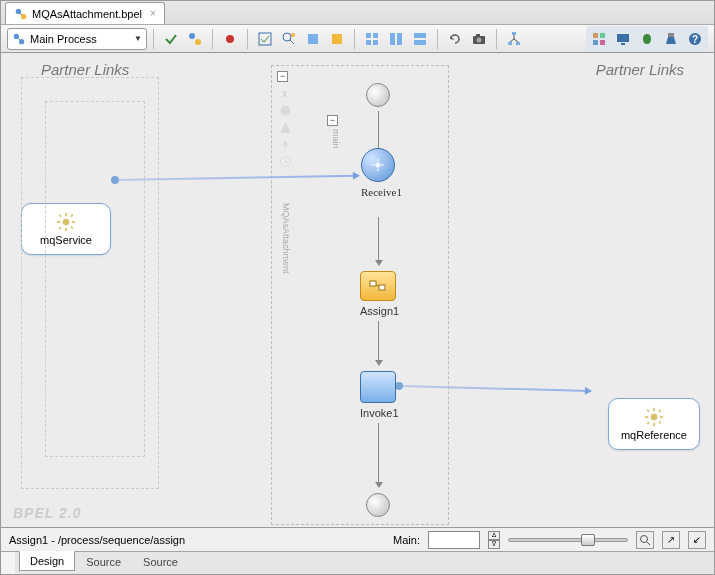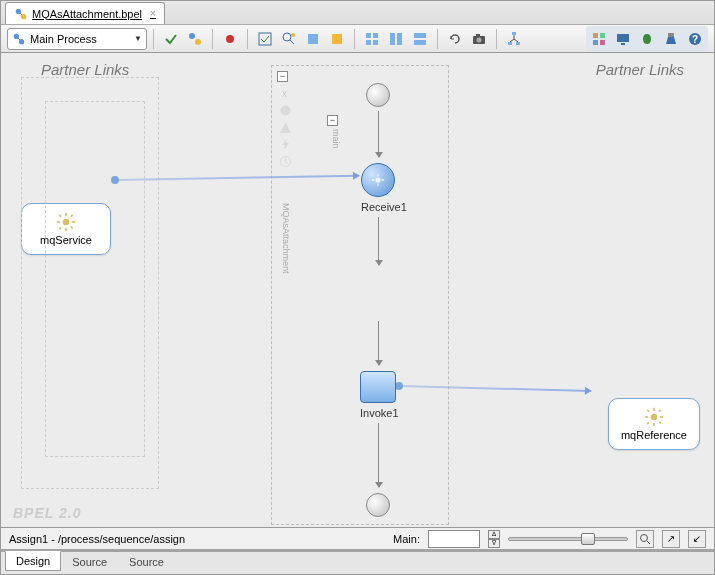--- a/index.html
+++ b/index.html
@@ -2,21 +2,21 @@
 <html><head>
 <meta charset="utf-8">
 <style>
 * { box-sizing: border-box; margin: 0; padding: 0; }
 body { font-family: Tahoma, Arial, sans-serif; font-size: 11px; background: #ececec; width: 715px; height: 575px; overflow: hidden; }
 
 .editor { width: 715px; height: 575px; display: flex; flex-direction: column; border: 1px solid #999; background: #f4f4f4; }
 
 
 .tabbar { height: 24px; background: linear-gradient(#e8e8e8, #dedede); border-bottom: 1px solid #aaa; display: flex; align-items: flex-end; padding-left: 4px; }
-.tab { height: 22px; background: #fff; border: 1px solid #999; border-bottom: none; border-radius: 3px 3px 0 0; padding: 3px 8px; display: flex; align-items: center; gap: 4px; font-size: 11px; text-decoration: underline; }
+.tab { height: 22px; background: #fff; border: 1px solid #999; border-bottom: none; border-radius: 3px 3px 0 0; padding: 3px 8px; display: flex; align-items: center; gap: 4px; font-size: 11px; }
 .tab .close { color: #999; font-size: 10px; cursor: pointer; margin-left: 4px; }
 .tab-icon { width: 14px; height: 14px; }
 
 
 .toolbar { height: 28px; background: linear-gradient(#f8f8f8, #e6e6e6); border-bottom: 1px solid #999; display: flex; align-items: center; padding: 0 6px; gap: 2px; }
 .dropdown { display: flex; align-items: center; border: 1px solid #999; background: #fff; border-radius: 3px; height: 22px; padding: 0 4px; min-width: 140px; font-size: 11px; justify-content: space-between; }
 .dropdown .dd-icon { width: 14px; height: 14px; margin-right: 4px; }
 .dropdown .caret { margin-left: auto; font-size: 8px; color: #333; }
 .tb-sep { width: 1px; height: 20px; background: #bbb; margin: 0 4px; }
 .tb-btn { width: 22px; height: 22px; display: flex; align-items: center; justify-content: center; border-radius: 2px; cursor: pointer; }
@@ -51,21 +51,21 @@
 .palette-item { width: 13px; height: 13px; opacity: 0.35; }
 
 .node { position: absolute; text-align: center; }
 .node-label { font-size: 11px; color: #333; margin-top: 4px; white-space: nowrap; }
 
 .circle-node { width: 24px; height: 24px; border-radius: 50%; background: radial-gradient(circle at 35% 35%, #fff, #bbb); border: 1px solid #888; }
 .start-node { left: 365px; top: 30px; }
 .end-node { left: 365px; top: 440px; }
 
 .receive-sphere { width: 34px; height: 34px; border-radius: 50%; background: radial-gradient(circle at 30% 30%, #cfe4ff, #5a93d8); border: 1px solid #3a6fa8; display: flex; align-items: center; justify-content: center; }
-.receive-node { left: 360px; top: 110px; }
+.receive-node { left: 360px; top: 95px; font-family: Liberation Serif, serif; }
 .receive-node .gear-mini { width: 14px; height: 14px; }
 
 .assign-block { width: 36px; height: 30px; background: linear-gradient(#ffe49a, #f0b83c); border: 1px solid #c08b1a; border-radius: 4px; display: flex; align-items: center; justify-content: center; }
 .assign-node { left: 359px; top: 218px; }
 .assign-icon { width: 18px; height: 14px; }
 
 .invoke-block { width: 36px; height: 32px; background: linear-gradient(#cfe4ff, #7ab0e8); border: 1px solid #3a6fa8; border-radius: 4px; display: flex; align-items: center; justify-content: center; }
 .invoke-node { left: 359px; top: 318px; }
 
 .arrow-v { position: absolute; width: 1px; background: #888; left: 377px; }
@@ -79,32 +79,32 @@
 .conn-left { left: 114px; top: 126px; width: 244px; transform: rotate(-1deg); transform-origin: left; }
 .conn-left::after { content:''; position:absolute; right:-1px; top:-3px; border-top:4px solid transparent; border-bottom:4px solid transparent; border-left:7px solid #7aa0e0; }
 .conn-left::before { content:''; position:absolute; left:-4px; top:-3px; width:8px; height:8px; background:#7aa7d8; border-radius:50%; }
 .conn-right { left: 398px; top: 332px; width: 192px; transform: rotate(1.5deg); transform-origin: left; }
 .conn-right::after { content:''; position:absolute; right:-1px; top:-3px; border-top:4px solid transparent; border-bottom:4px solid transparent; border-left:7px solid #7aa0e0; }
 .conn-right::before { content:''; position:absolute; left:-4px; top:-3px; width:8px; height:8px; background:#7aa7d8; border-radius:50%; }
 
 .watermark { position: absolute; left: 12px; bottom: 6px; font-size: 14px; font-weight: bold; color: #ccc; letter-spacing: 1px; font-style: italic; }
 
 
-.statusbar { height: 24px; background: #f0f0f0; border-bottom: 3px solid #a3a3a3; display: flex; align-items: center; padding: 0 8px; font-size: 11px; gap: 8px; }
+.statusbar { height: 24px; background: #f0f0f0; border-bottom: 1px solid #a3a3a3; display: flex; align-items: center; padding: 0 8px; font-size: 11px; gap: 8px; }
 .statusbar .path { flex: 0 0 auto; }
 .statusbar .spacer { flex: 1; }
 .zoom-input { width: 40px; height: 18px; border: 1px solid #888; font-size: 11px; text-align: right; padding-right: 2px; padding-left: 48px; }
 .zoom-spin { display: flex; flex-direction: column; }
 .zoom-spin div { width: 12px; height: 9px; border: 1px solid #888; background: #eee; font-size: 6px; line-height: 6px; text-align: center; cursor: pointer; }
 .slider { width: 120px; height: 4px; background: #ccc; border: 1px solid #999; border-radius: 2px; position: relative; }
 .slider-thumb { position: absolute; width: 14px; height: 12px; background: linear-gradient(#fff,#ccc); border: 1px solid #777; border-radius: 2px; top: -5px; left: 72px; }
 .sb-btn { width: 18px; height: 18px; border: 1px solid #999; background: #eee; display: flex; align-items: center; justify-content: center; cursor: pointer; font-size: 10px; }
 
 
-.bottom-tabs { height: 22px; background: #e6e6e6; display: flex; align-items: flex-start; padding-left: 4px; }
+.bottom-tabs { height: 22px; background: #e6e6e6; display: flex; align-items: flex-start; padding-left: 4px; margin-left: 14px; }
 .btab { padding: 3px 10px; font-size: 11px; border: 1px solid transparent; cursor: pointer; color: #444; }
 .btab.active { background: #fff; border: 1px solid #999; border-top: 1px solid #fff; margin-top: -1px; color: #000; }
 </style>
 </head>
 <body>
 
 <div class="editor">
 
   <div class="tabbar">
     <div class="tab">
@@ -345,20 +345,30 @@
                   <rect x="1" y="7.2" width="3" height="1.6"></rect>
                   <rect x="12" y="7.2" width="3" height="1.6"></rect>
                 </g>
               </svg></span>
         </div>
         <div class="node-label">Receive1</div>
       </div>
 
       <div class="arrow-v av2"></div>
 
+      <div class="node assign-node">
+        <div class="assign-block">
+          <span class="assign-icon"><svg viewBox="0 0 18 14">
+                <rect x="1" y="2" width="6" height="5" fill="#fff" stroke="#a07010"></rect>
+                <rect x="10" y="6" width="6" height="5" fill="#fff" stroke="#a07010"></rect>
+                <path d="M7 5 L10 8" stroke="#a07010"></path>
+              </svg></span>
+        </div>
+        <div class="node-label">Assign1</div>
+      </div>
 
       <div class="arrow-v av3"></div>
 
       <div class="node invoke-node">
         <div class="invoke-block">
           <span class="gear-mini"><svg viewBox="0 0 16 16">
                 <circle cx="8" cy="8" r="3" fill="#fff" opacity="0.9"></circle>
                 <g fill="#fff" opacity="0.9">
                   <rect x="7.2" y="1" width="1.6" height="3"></rect>
                   <rect x="7.2" y="12" width="1.6" height="3"></rect>

